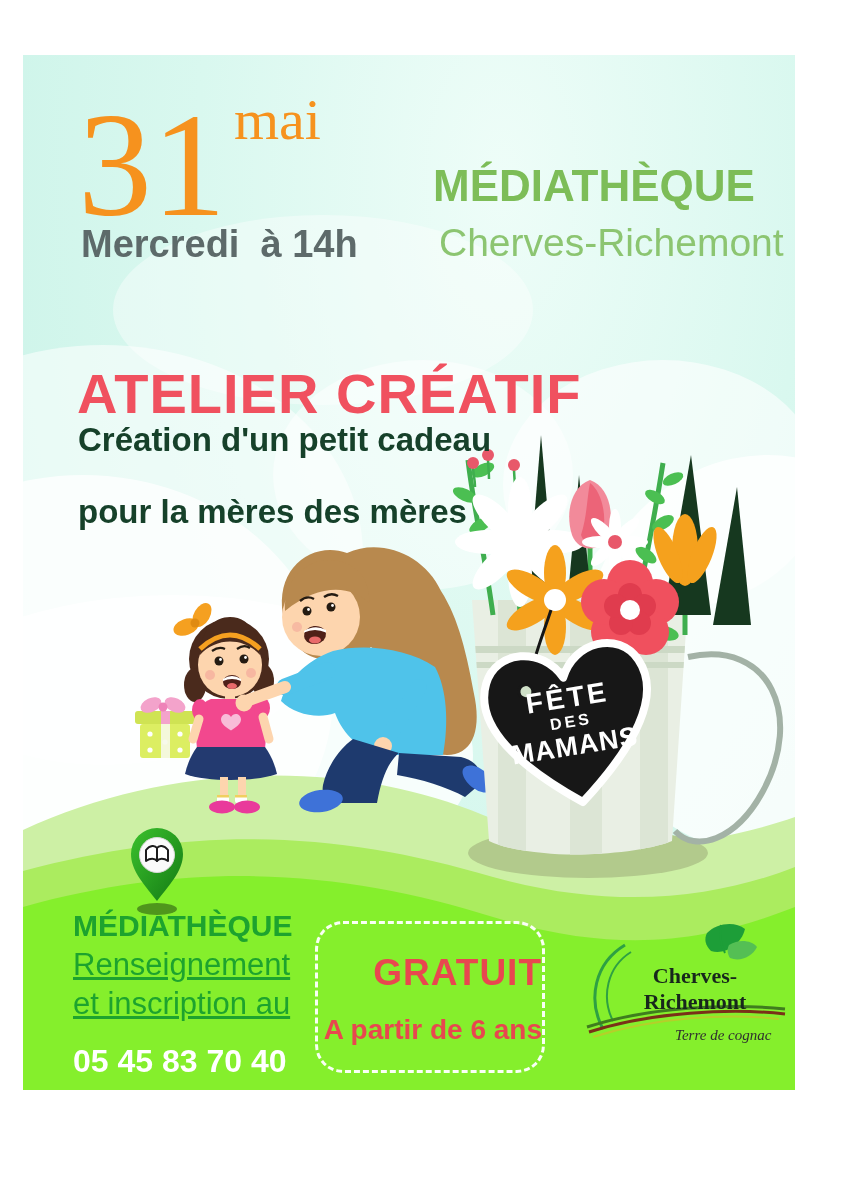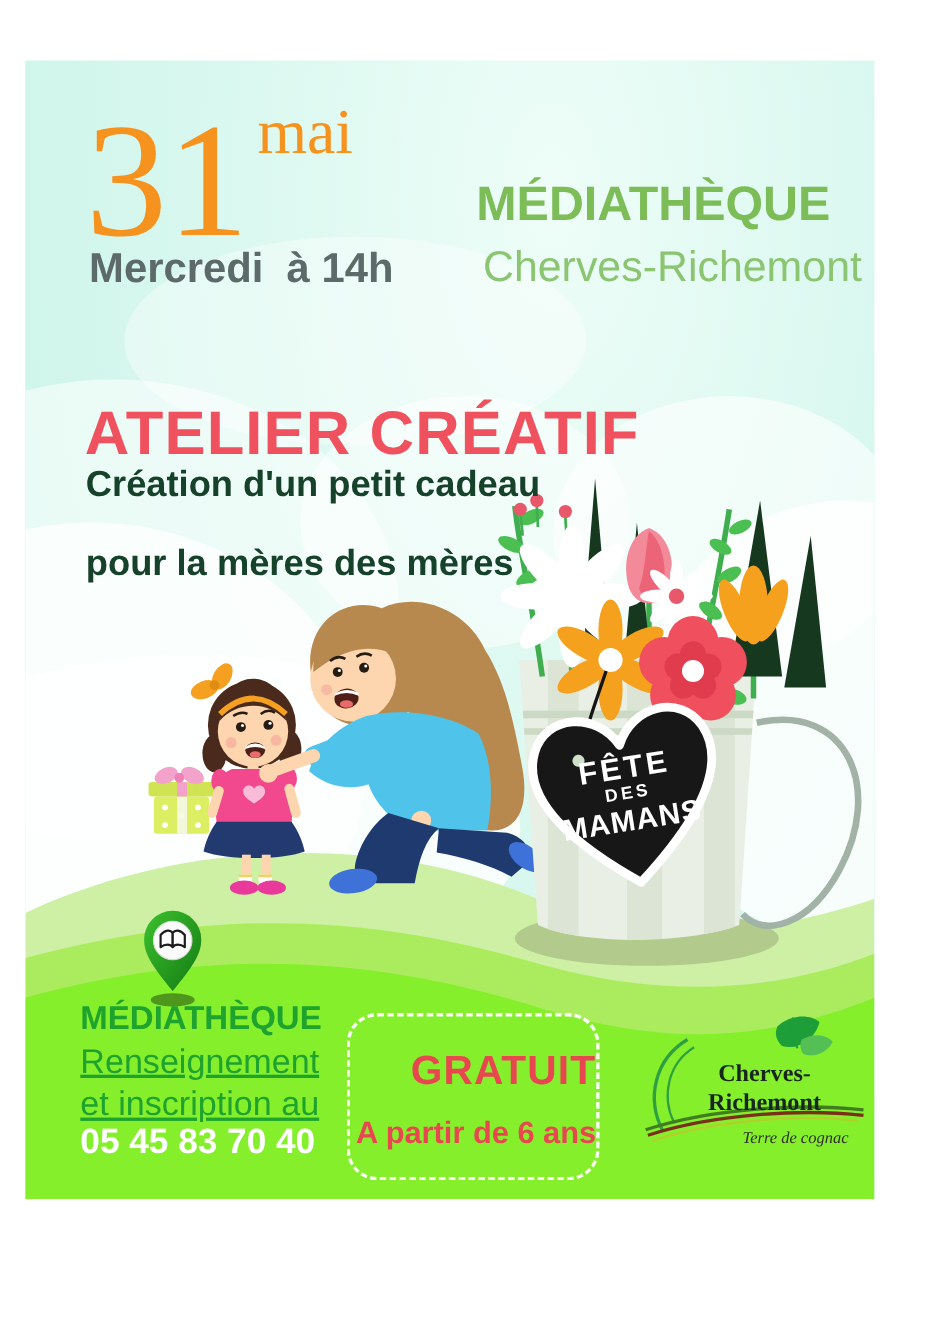--- a/index.html
+++ b/index.html
@@ -29,21 +29,21 @@
   .heart-text{left:463px;top:628px;width:170px;text-align:center;color:#ffffff;
               transform:rotate(-9deg);font-weight:700;line-height:1.05;}
   .heart-l1{font-size:28px;letter-spacing:3px;}
   .heart-l2{font-size:16px;letter-spacing:3px;margin-top:2px;}
   .heart-l3{font-size:27px;letter-spacing:1px;margin-top:1px;}
 
   
   .contact{left:50px;top:856px;line-height:1.0;}
   .contact-venue{font-size:30px;font-weight:700;color:#1da32e;}
   .contact-line{font-size:31px;font-weight:400;color:#1da32e;margin-top:8px;text-decoration:underline;}
-  .contact-phone{font-size:32px;font-weight:700;color:#ffffff;margin-top:2px;letter-spacing:0px;}
+  .contact-phone{font-size:32px;font-weight:700;color:#ffffff;margin-top:26px;letter-spacing:0px;}
 
   
   .offer-box{left:292px;top:866px;width:230px;height:152px;border:3px dashed rgba(255,255,255,.95);
              border-radius:28px;text-align:right;box-sizing:border-box;}
   .offer-title{font-size:37px;font-weight:800;color:#e8474f;margin-top:28px;letter-spacing:1px;}
   .offer-sub{font-size:28px;font-weight:700;color:#e8474f;margin-top:20px;}
 
   
   .logo{left:556px;top:864px;width:218px;height:156px;}
   .logo svg{position:absolute;left:0;top:0;}

